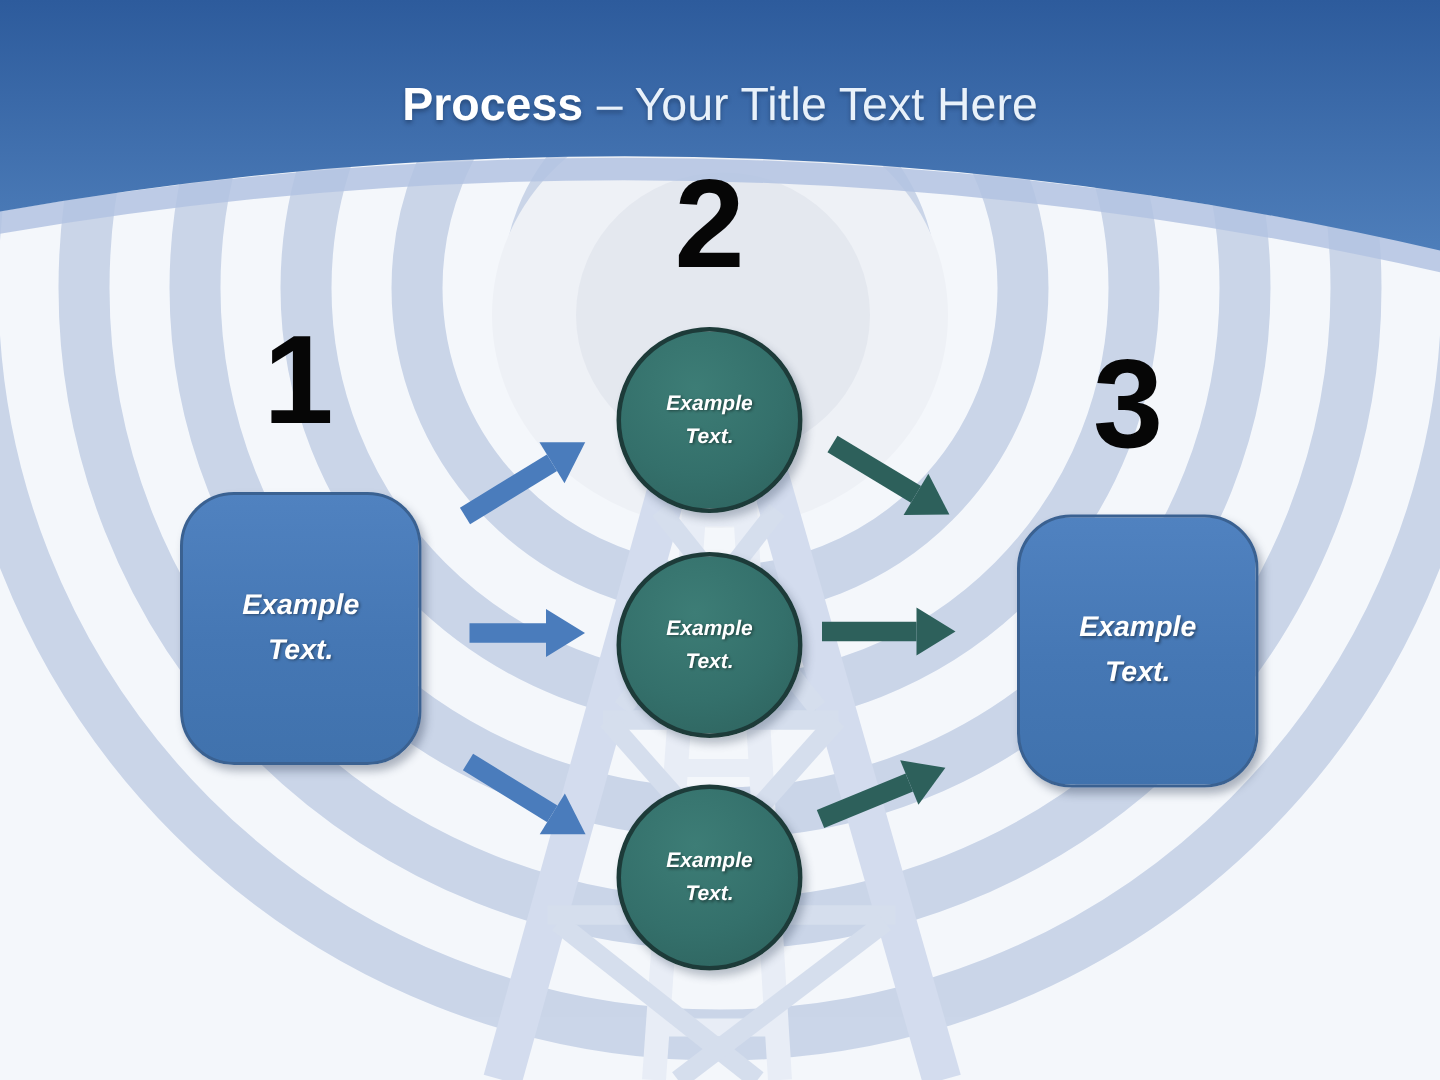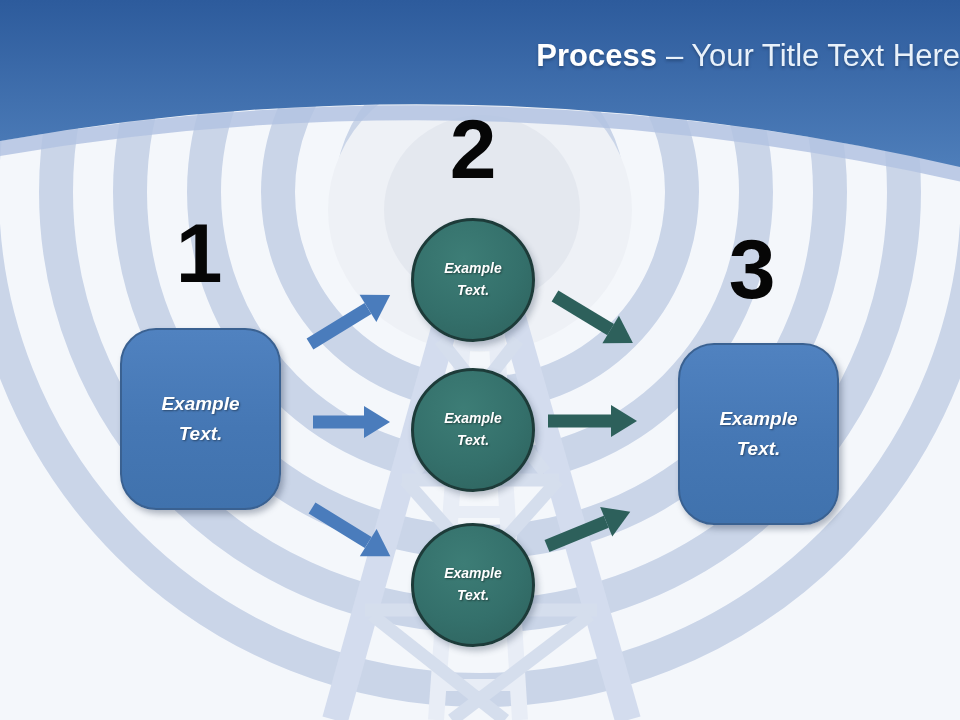--- a/index.html
+++ b/index.html
@@ -5,22 +5,22 @@
   html,body{margin:0;padding:0;background:#6b6b6b;}
   #slide{
     position:relative;width:960px;height:720px;margin:0 auto;
     background:#f4f7fb;overflow:hidden;
     font-family:"Liberation Sans",sans-serif;
   }
   #bg-art{position:absolute;left:0;top:0;width:960px;height:720px;z-index:0;}
   #arrow-layer{position:absolute;left:0;top:0;width:960px;height:720px;z-index:2;pointer-events:none;}
 
   .slide-title{
-    position:absolute;left:0;top:36px;width:960px;height:44px;z-index:3;
-    text-align:right;font-size:31px;line-height:40px;color:#ffffff;
+    position:absolute;left:0;top:50px;width:960px;height:44px;z-index:3;
+    text-align:center;font-size:31px;line-height:40px;color:#ffffff;
     text-shadow:0 2px 3px rgba(20,40,70,.45);
   }
   .slide-title .t-bold{font-weight:700;}
   .slide-title .t-reg{font-weight:400;color:#e8f1fa;margin-left:9px;}
 
   .step-number{
     position:absolute;width:100px;height:84px;line-height:84px;z-index:3;
     text-align:center;font-size:84px;font-weight:700;color:#060606;
   }
   #num-1{left:149px;top:211px;}

